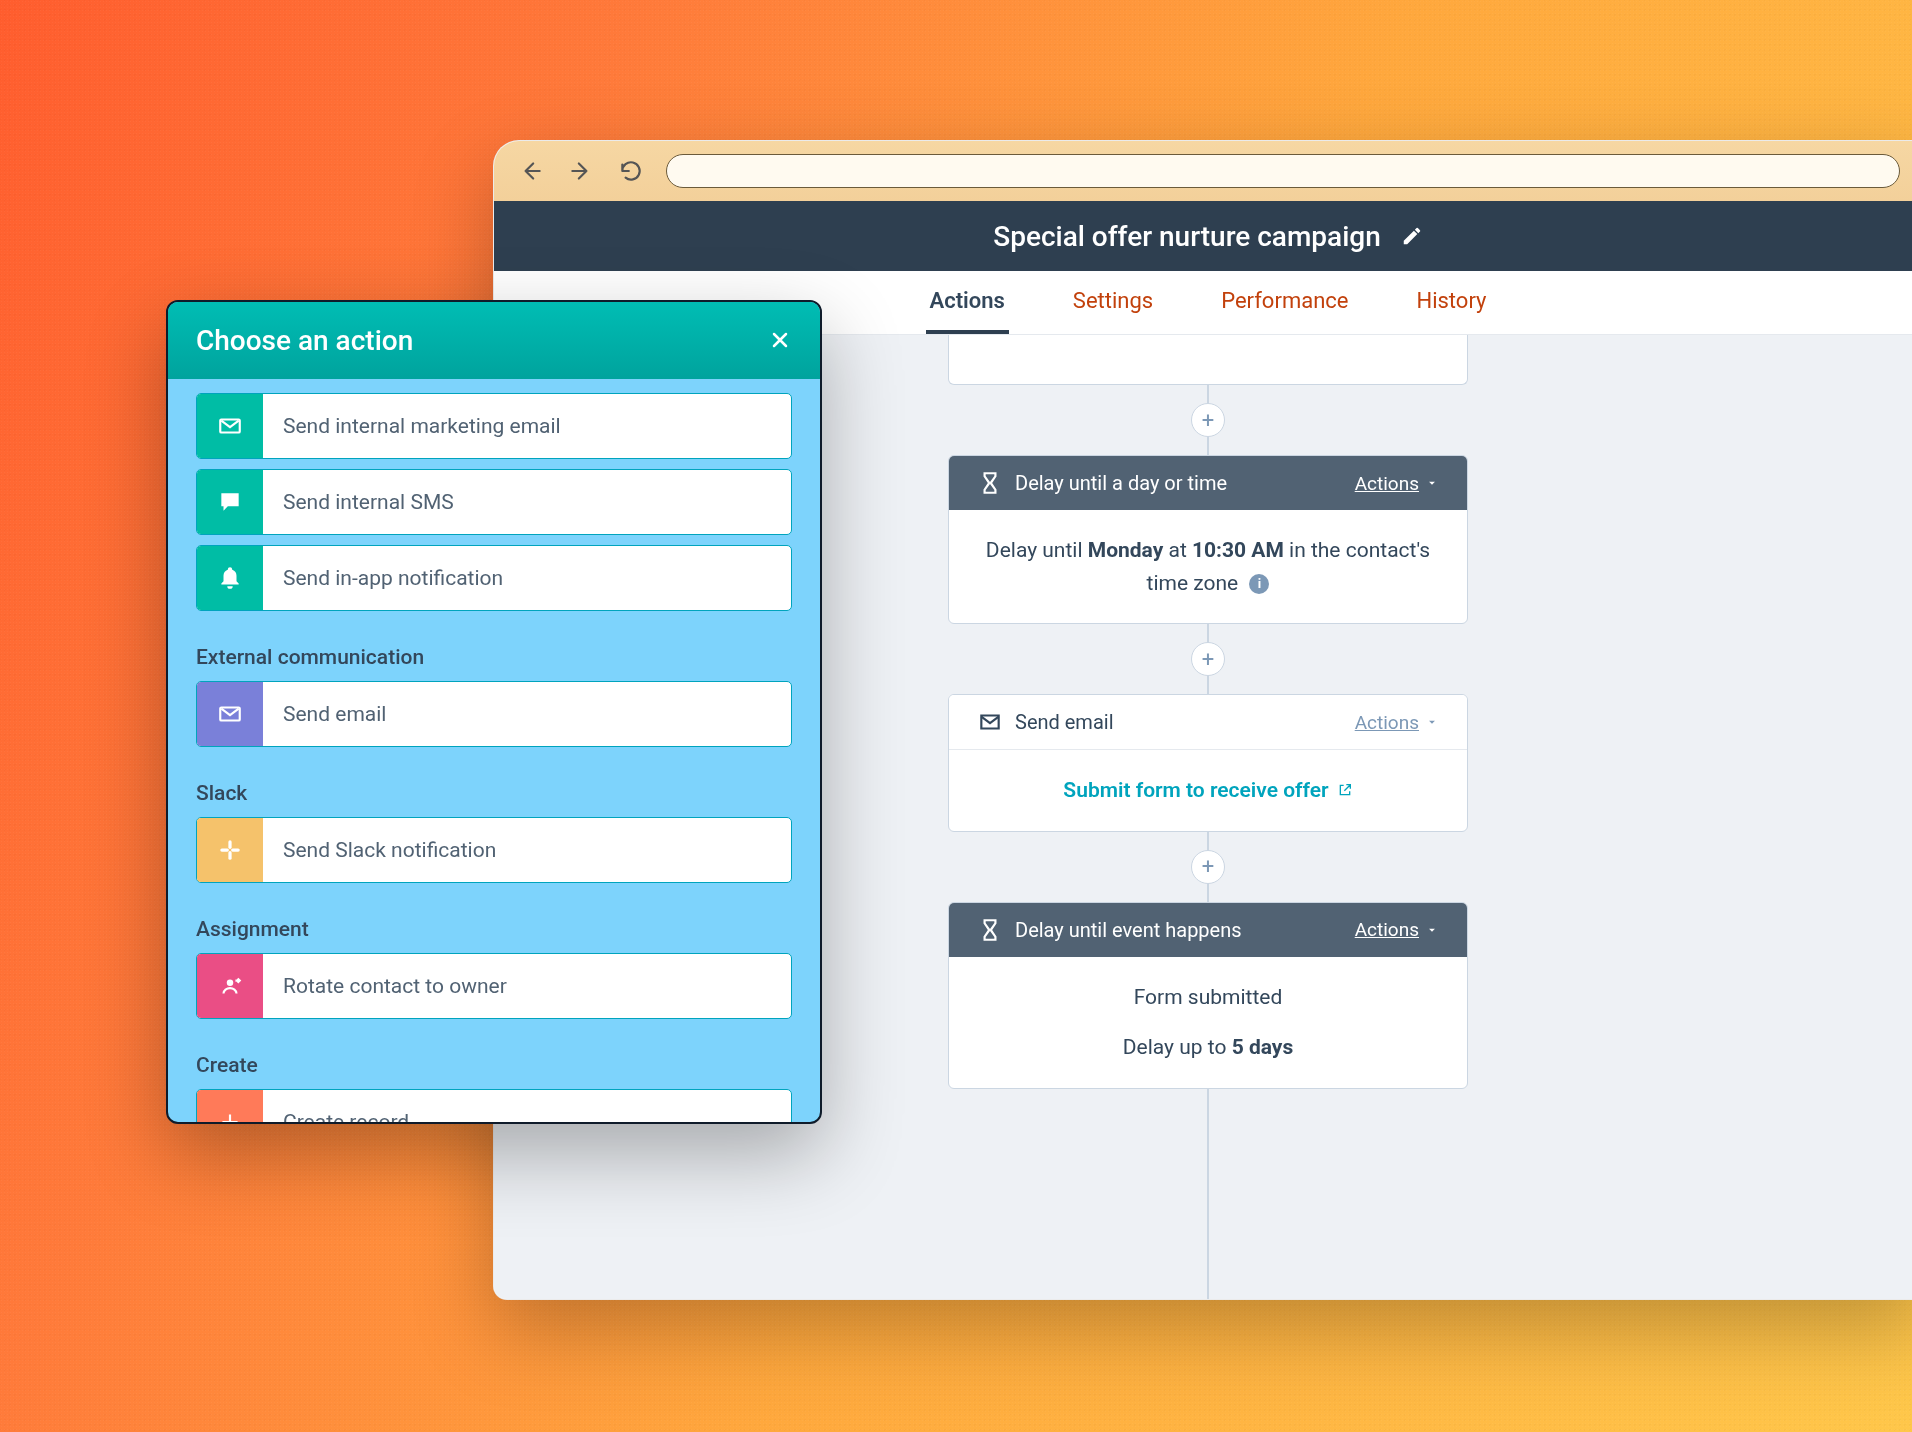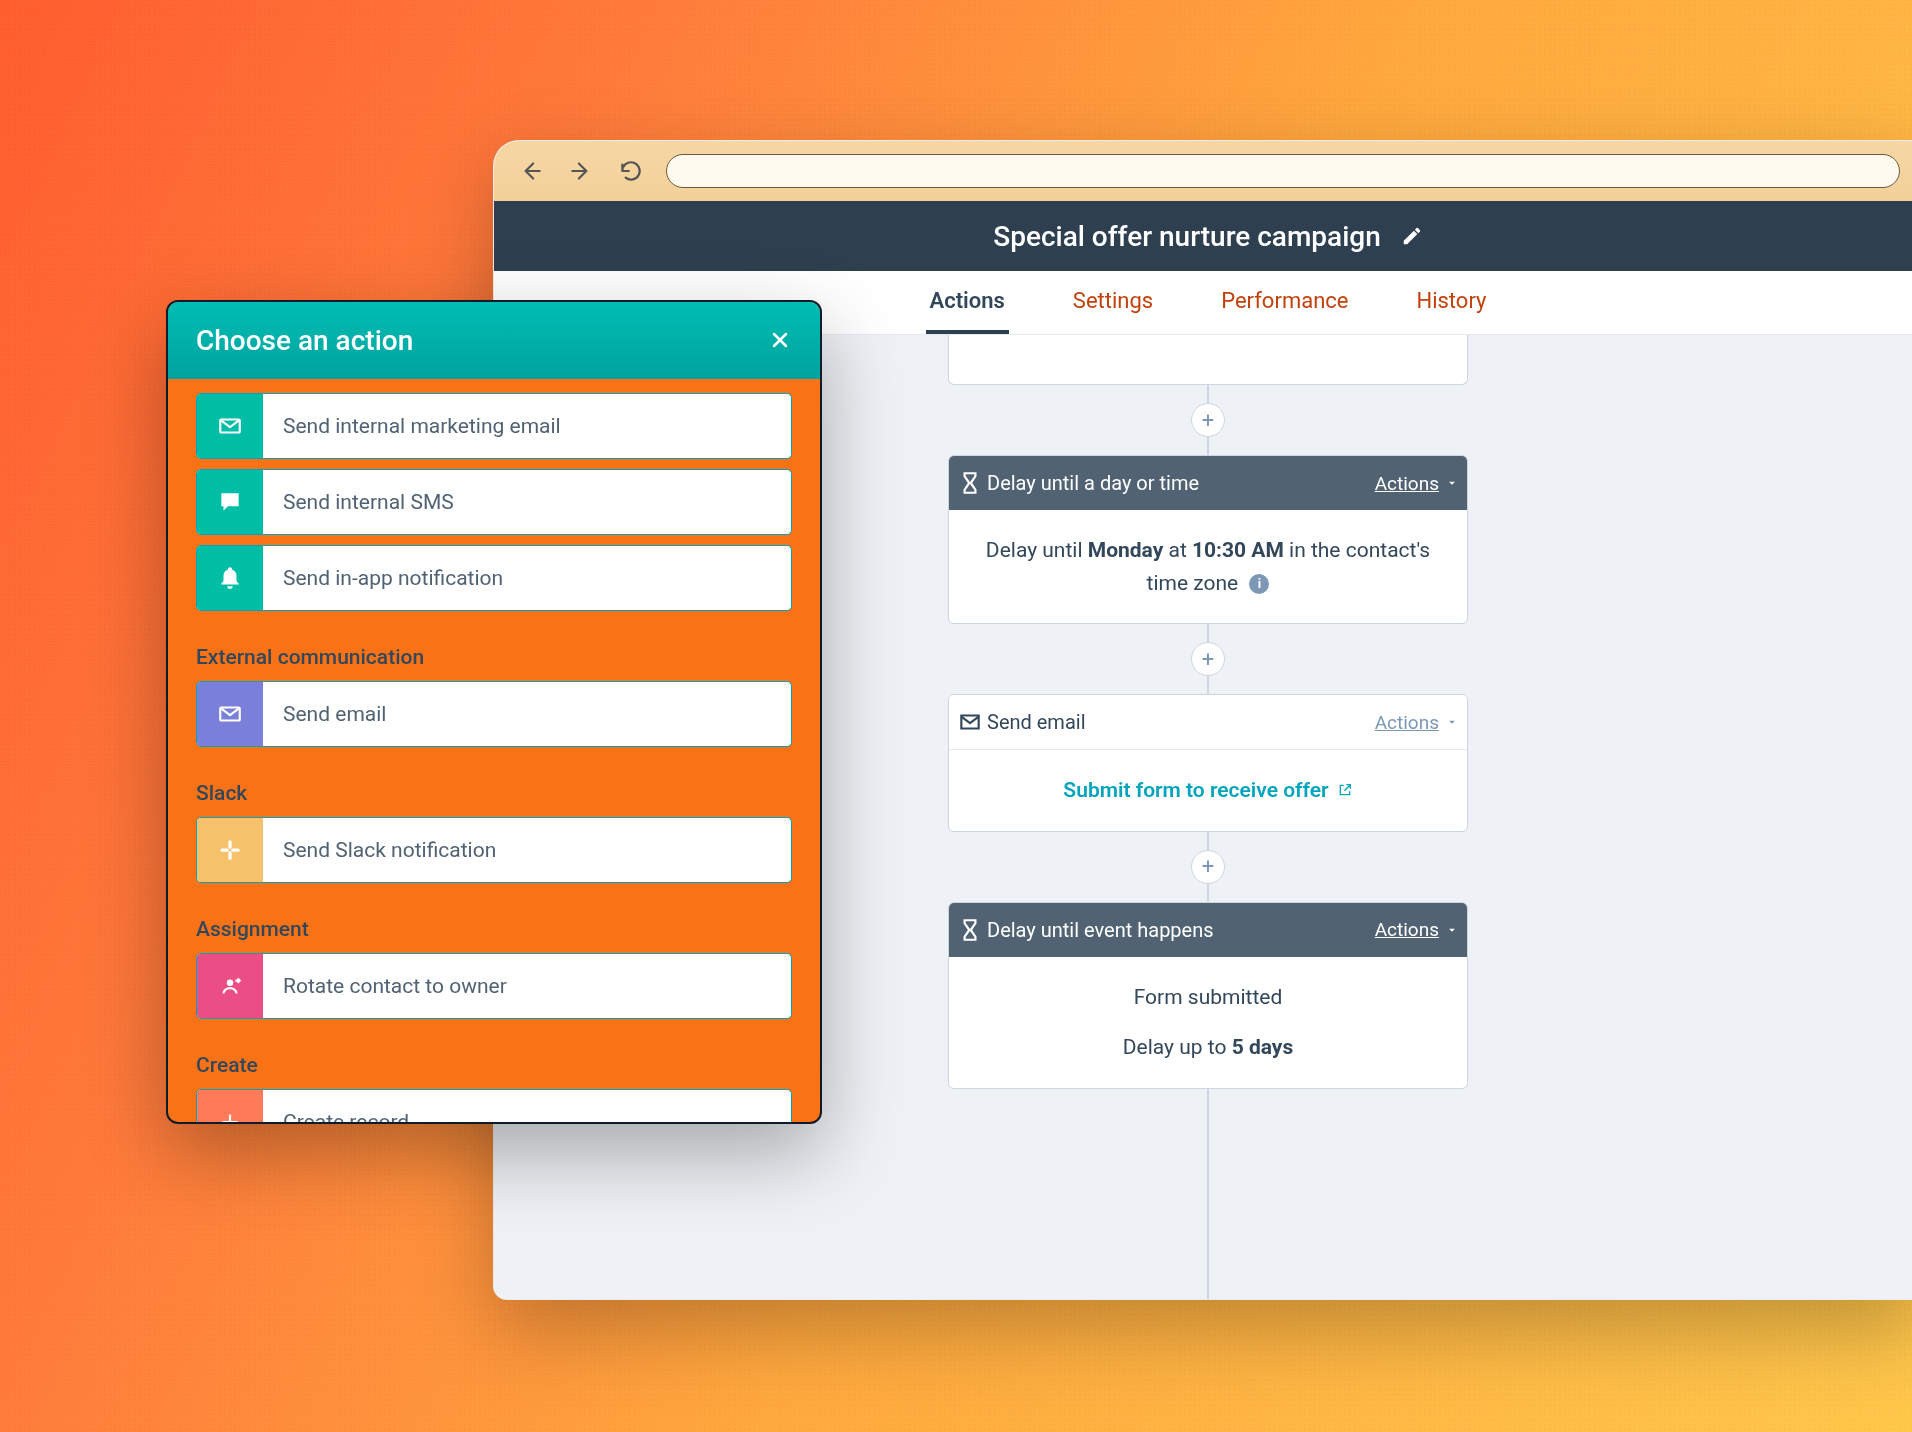--- a/index.html
+++ b/index.html
@@ -127,25 +127,25 @@
   border: 1px solid #cbd6e2;
   border-radius: 6px;
   margin: 0;
   overflow: hidden;
   position: relative;
   z-index: 2;
 }
 .card-header {
   background: #516273;
   color: #fff;
-  padding: 14px 8px;
+  padding: 14px 28px;
   display: flex;
   align-items: center;
   font-size: 20px;
-  gap: 4px;
+  gap: 12px;
 }
 .card-header.light {
   background: #fff;
   color: #33475b;
   border-bottom: 1px solid #e5e9ee;
 }
 .card-header .spacer { flex: 1; }
 .actions-link {
   text-decoration: underline;
   font-size: 19px;
@@ -179,21 +179,21 @@
   z-index: 2;
 }
 
 
 .panel {
   position: absolute;
   left: 166px;
   top: 300px;
   width: 656px;
   height: 824px;
-  background: #f97316;
+  background: #7dd3fc;
   border: 2px solid #0f1b2a;
   border-radius: 12px;
   box-shadow: 0 30px 80px rgba(0,0,0,.3);
   overflow: hidden;
   display: flex;
   flex-direction: column;
 }
 .panel-header {
   background: #00a4a6;
   background: linear-gradient(#00bdb4, #00a39d);

